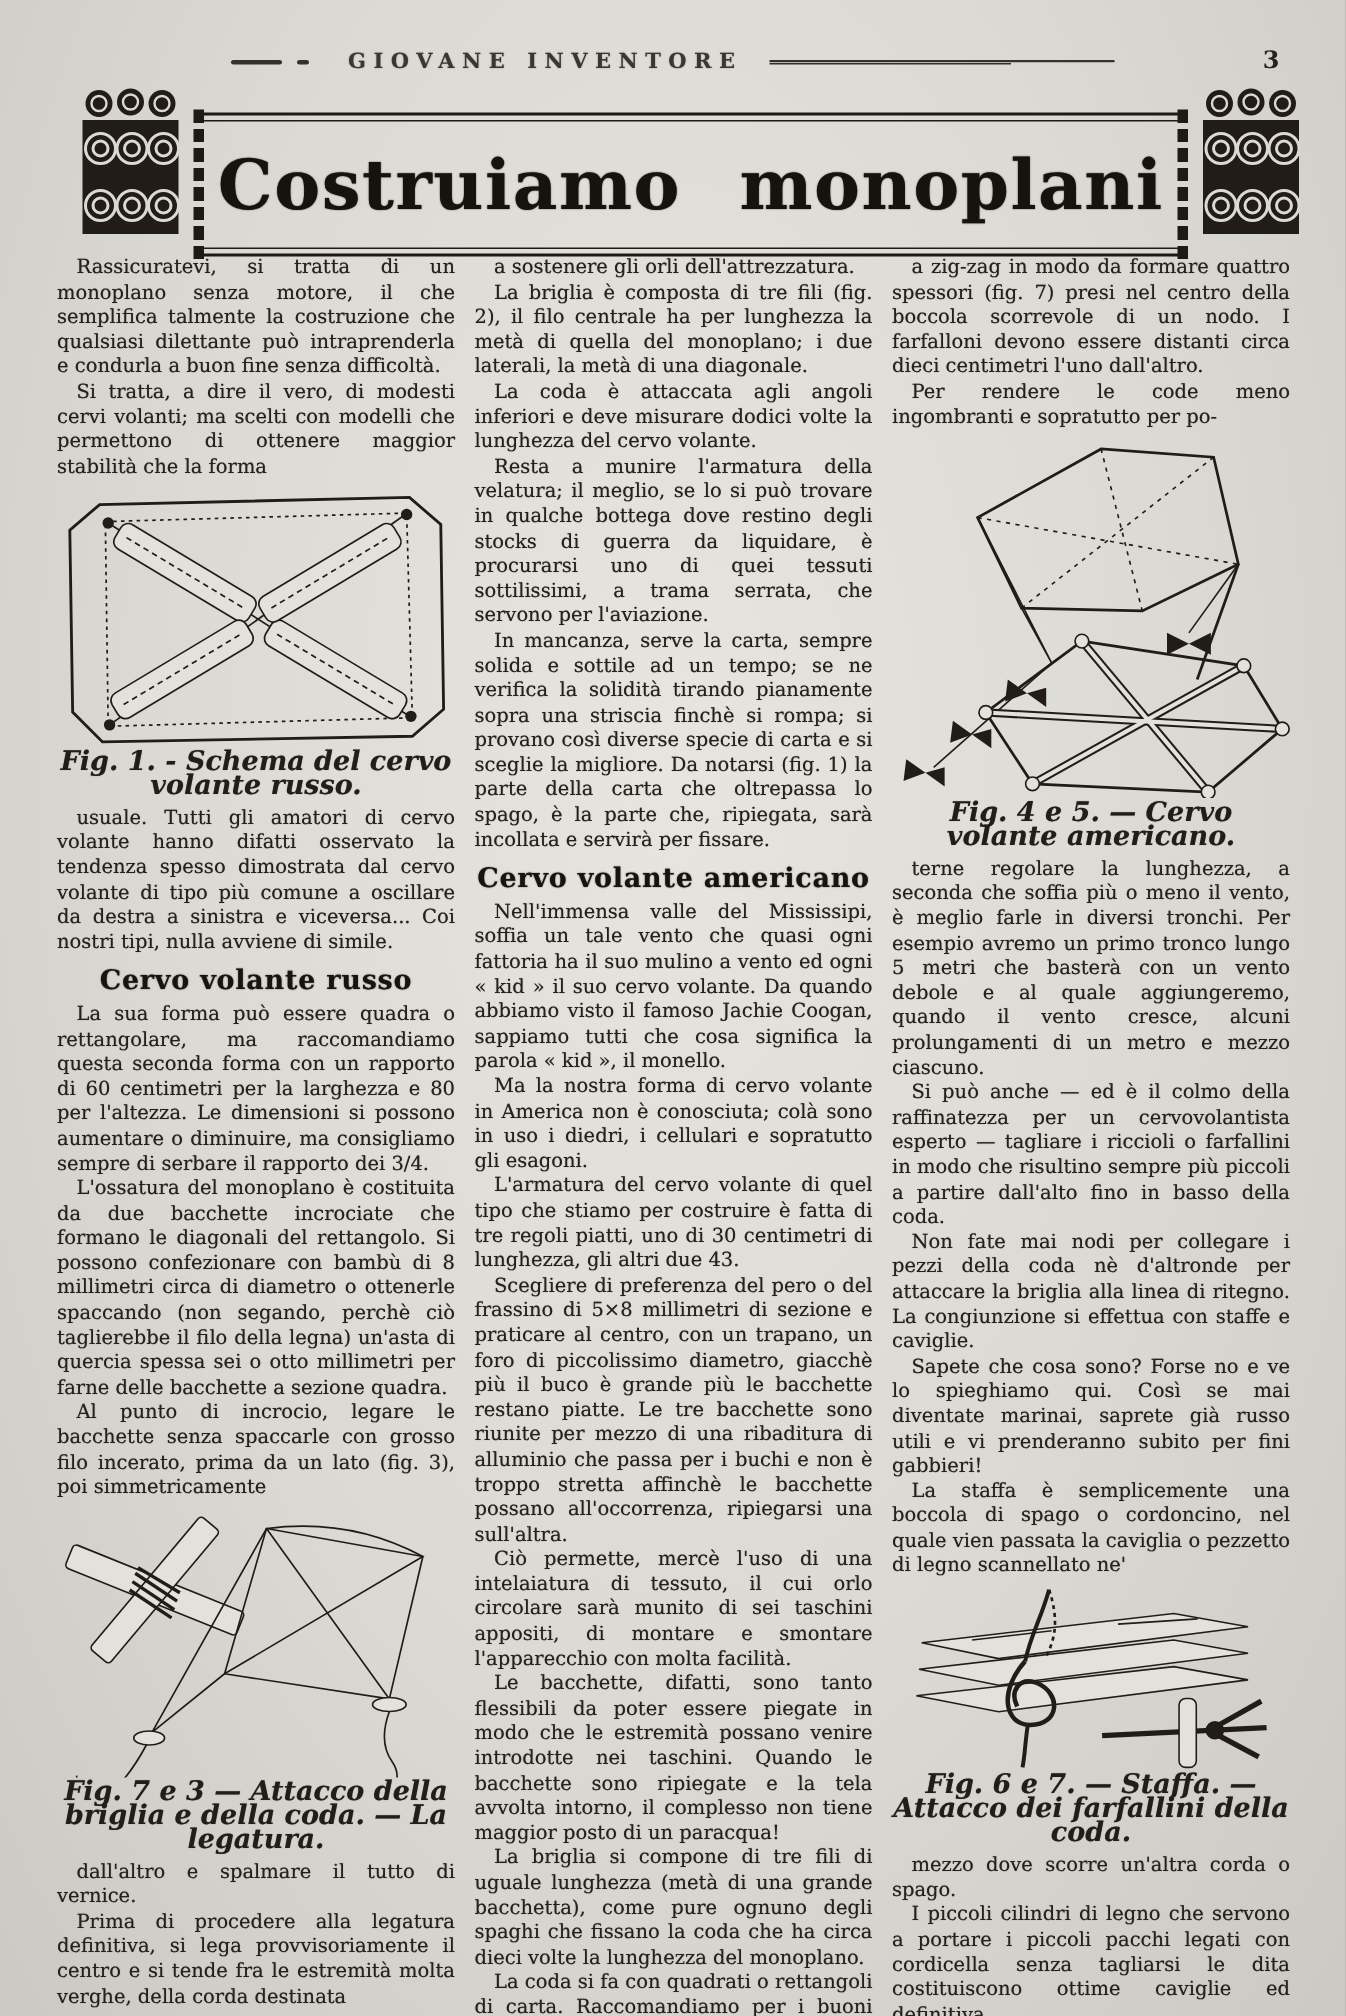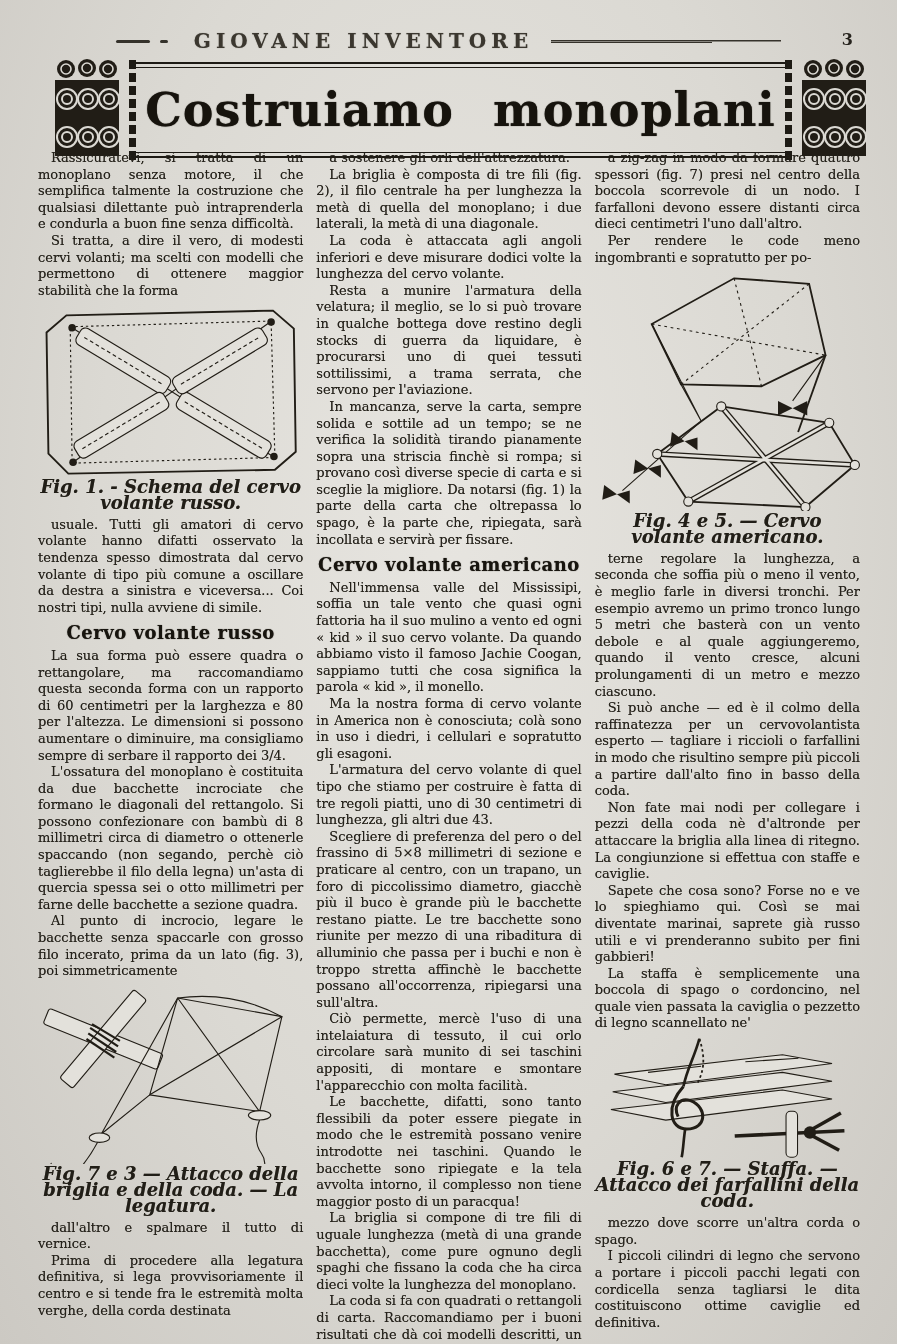--- a/index.html
+++ b/index.html
@@ -11,53 +11,53 @@
   }
   
   .running-row{
     position:absolute;top:30px;left:0;width:100%;height:22px;
     display:flex;align-items:center;justify-content:center;
   }
   .rh-dash{height:3px;background:#35322b;border-radius:2px;}
   .rh-dash.d1{width:34px;margin-right:10px;}
   .rh-dash.d2{width:8px;margin-right:26px;}
   .running-head{
-    font-size:20px;letter-spacing:5px;font-weight:bold;color:#3b372f;
+    font-size:14px;letter-spacing:5px;font-weight:bold;color:#3b372f;
     text-shadow:0 0 1px rgba(40,36,28,.45);
   }
   .rh-rule{width:230px;height:3px;margin-left:18px;background:
     linear-gradient(#35322b,#35322b) 0 0/100% 1.5px no-repeat,
     linear-gradient(#35322b,#35322b) 0 100%/70% 1px no-repeat;}
   .page-number{
     position:absolute;right:44px;top:0;font-size:16px;font-weight:bold;color:#26231d;
   }
   
   .title-band{position:absolute;top:58px;left:34px;right:30px;height:100px;}
   .ornament{position:absolute;top:0;width:66px;height:100px;}
   .ornament.left{left:20px;}
   .ornament.right{right:0;}
   .title-box{
-    position:absolute;left:96px;right:76px;top:4px;height:96px;
+    position:absolute;left:96px;right:76px;top:17px;height:96px;
     display:flex;align-items:center;justify-content:center;
   }
   .title-box .rule{position:absolute;left:0;right:0;}
   .rule.top1{top:0;border-top:2px solid #1d1a14;}
   .rule.top2{top:5px;border-top:1px solid #1d1a14;}
   .rule.bot1{bottom:0;border-bottom:2px solid #1d1a14;}
   .rule.bot2{bottom:5px;border-bottom:1px solid #1d1a14;}
   .bead{position:absolute;top:-2px;bottom:-2px;width:7px;
     background:repeating-linear-gradient(#1d1a14 0 9px,transparent 9px 13px);}
   .bead.l{left:-1px;} .bead.r{right:-1px;}
   h1.article-title{
     margin:0;font-size:46px;font-weight:bold;letter-spacing:1px;word-spacing:22px;
     color:#16130d;text-shadow:0 0 1px rgba(20,16,8,.8);
   }
   
   .columns{
-    position:absolute;top:150px;left:38px;width:822px;bottom:8px;
+    position:absolute;top:171px;left:38px;width:822px;bottom:8px;
     display:flex;gap:13px;
   }
   .col{flex:1 1 0;font-size:13px;line-height:16.6px;text-align:justify;
     color:#24211a;text-shadow:0 0 .6px rgba(30,26,18,.55);}
   .col p{margin:0;text-indent:13px;}
   h2.section-heading{
     margin:9px 0 6px;font-size:18px;font-weight:bold;text-align:center;
     color:#17140e;letter-spacing:.5px;text-shadow:0 0 1px rgba(20,16,8,.7);
   }
   figure{margin:5px 0 6px;}

